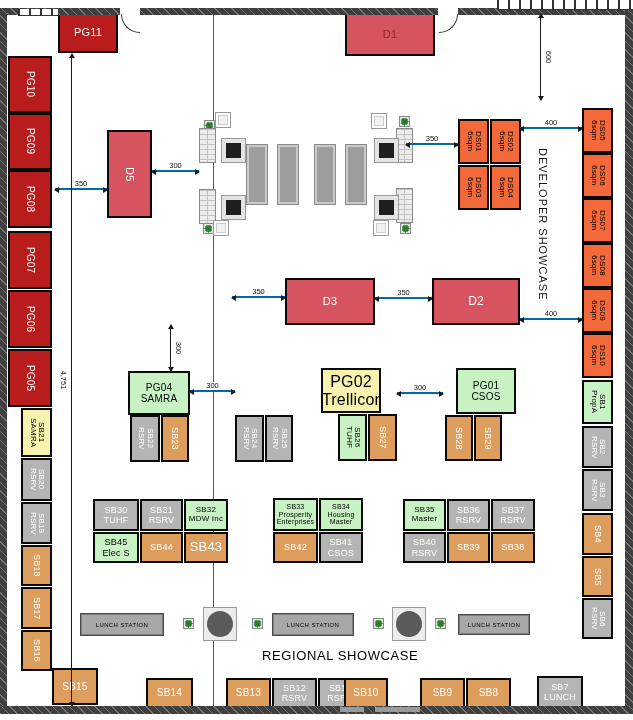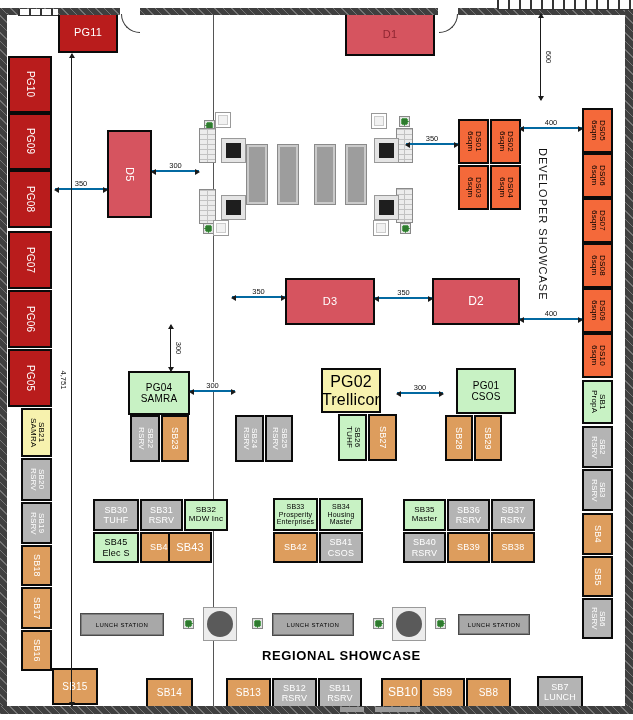--- a/index.html
+++ b/index.html
@@ -74,21 +74,21 @@
   <div class="wall-light" style="left:375px;top:707px;width:45px;height:5px;"></div>
 
   <div class="door-gap" style="left:120px;top:8px;width:20px;height:7px;"></div>
   <div class="door-arc hinge-right" style="left:121px;top:14px;width:18px;height:18px;"></div>
   <div class="door-gap" style="left:438px;top:8px;width:20px;height:7px;"></div>
   <div class="door-arc hinge-left" style="left:439px;top:14px;width:18px;height:18px;"></div>
 
   <div class="corridor-line" style="left:213px;top:14px;height:692px;"></div>
 
   <div class="title-v" style="left:537px;top:148px;">DEVELOPER SHOWCASE</div>
-  <div class="title-h" style="left:262px;top:648px;font-weight:bold;">REGIONAL SHOWCASE</div>
+  <div class="title-h" style="left:262px;top:648px;">REGIONAL SHOWCASE</div>
 <div class="booth purple" style="left: 58px; top: 12px; width: 60px; height: 41px; font-size: 11px;">PG11</div>
     <div class="booth red dark" style="left: 345px; top: 12px; width: 90px; height: 44px; font-size: 11px;">D1</div>
     <div class="booth purple vert" style="left: 8px; top: 56px; width: 44px; height: 57px; font-size: 10px;">PG10</div>
     <div class="booth purple vert" style="left: 8px; top: 113px; width: 44px; height: 57px; font-size: 10px;">PG09</div>
     <div class="booth purple vert" style="left: 8px; top: 170px; width: 44px; height: 58px; font-size: 10px;">PG08</div>
     <div class="booth purple vert" style="left: 8px; top: 231px; width: 44px; height: 58px; font-size: 10px;">PG07</div>
     <div class="booth purple vert" style="left: 8px; top: 290px; width: 44px; height: 58px; font-size: 10px;">PG06</div>
     <div class="booth purple vert" style="left: 8px; top: 349px; width: 44px; height: 58px; font-size: 10px;">PG05</div>
     <div class="booth yellow vert" style="left: 21px; top: 408px; width: 31px; height: 49px; font-size: 8px;">SB21
 SAMRA</div>
@@ -155,21 +155,21 @@
     <div class="booth tan vert" style="left: 474px; top: 415px; width: 28px; height: 46px; font-size: 9px;">SB29</div>
     <div class="booth gray" style="left: 93px; top: 499px; width: 46px; height: 32px; font-size: 9px;">SB30
 TUHF</div>
     <div class="booth gray" style="left: 140px; top: 499px; width: 43px; height: 32px; font-size: 9px;">SB31
 RSRV</div>
     <div class="booth green" style="left: 184px; top: 499px; width: 44px; height: 32px; font-size: 8px;">SB32
 MDW Inc</div>
     <div class="booth green" style="left: 93px; top: 532px; width: 46px; height: 31px; font-size: 9px;">SB45
 Elec S</div>
     <div class="booth tan" style="left: 140px; top: 532px; width: 43px; height: 31px; font-size: 9px;">SB44</div>
-    <div class="booth tan" style="left: 168px; top: 532px; width: 44px; height: 31px; font-size: 11px;">SB43</div>
+    <div class="booth tan" style="left: 184px; top: 532px; width: 44px; height: 31px; font-size: 13px;">SB43</div>
     <div class="booth green" style="left: 273px; top: 498px; width: 45px; height: 33px; font-size: 7px;">SB33
 Prosperity
 Enterprises</div>
     <div class="booth green" style="left: 319px; top: 498px; width: 44px; height: 33px; font-size: 7px;">SB34
 Housing
 Master</div>
     <div class="booth tan" style="left: 273px; top: 532px; width: 45px; height: 31px; font-size: 9px;">SB42</div>
     <div class="booth gray" style="left: 319px; top: 532px; width: 44px; height: 31px; font-size: 9px;">SB41
 CSOS</div>
     <div class="booth green" style="left: 403px; top: 499px; width: 43px; height: 32px; font-size: 8px;">SB35
@@ -181,21 +181,21 @@
     <div class="booth gray" style="left: 403px; top: 532px; width: 43px; height: 31px; font-size: 9px;">SB40
 RSRV</div>
     <div class="booth tan" style="left: 447px; top: 532px; width: 43px; height: 31px; font-size: 9px;">SB39</div>
     <div class="booth tan" style="left: 491px; top: 532px; width: 44px; height: 31px; font-size: 9px;">SB38</div>
     <div class="booth tan" style="left: 146px; top: 678px; width: 47px; height: 30px; font-size: 10px;">SB14</div>
     <div class="booth tan" style="left: 226px; top: 678px; width: 45px; height: 30px; font-size: 10px;">SB13</div>
     <div class="booth gray" style="left: 272px; top: 678px; width: 45px; height: 30px; font-size: 9px;">SB12
 RSRV</div>
     <div class="booth gray" style="left: 318px; top: 678px; width: 44px; height: 30px; font-size: 9px;">SB11
 RSRV</div>
-    <div class="booth tan" style="left: 381px; top: 678px; width: 44px; height: 30px; font-size: 12px;">SB10</div>
+    <div class="booth tan" style="left: 344px; top: 678px; width: 44px; height: 30px; font-size: 10px;">SB10</div>
     <div class="booth tan" style="left: 420px; top: 678px; width: 45px; height: 30px; font-size: 10px;">SB9</div>
     <div class="booth tan" style="left: 466px; top: 678px; width: 45px; height: 30px; font-size: 10px;">SB8</div>
     <div class="dim dim-h" style="left: 55px; top: 188px; width: 52px;">
       <span class="dim-label">350</span>
     </div>
     <div class="dim dim-h" style="left: 152px; top: 170px; width: 47px;">
       <span class="dim-label">300</span>
     </div>
     <div class="dim dim-h" style="left: 406px; top: 143px; width: 52px;">
       <span class="dim-label">350</span>

